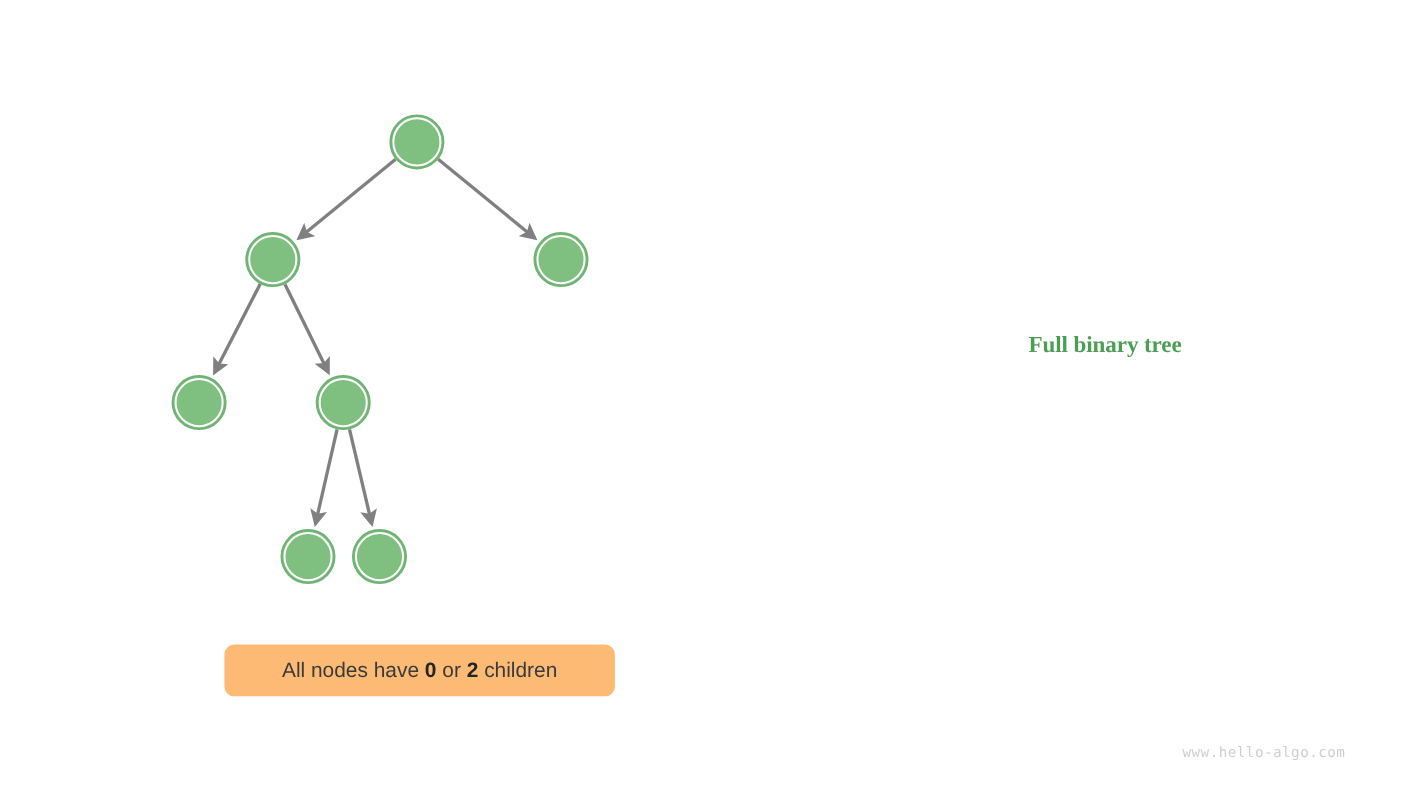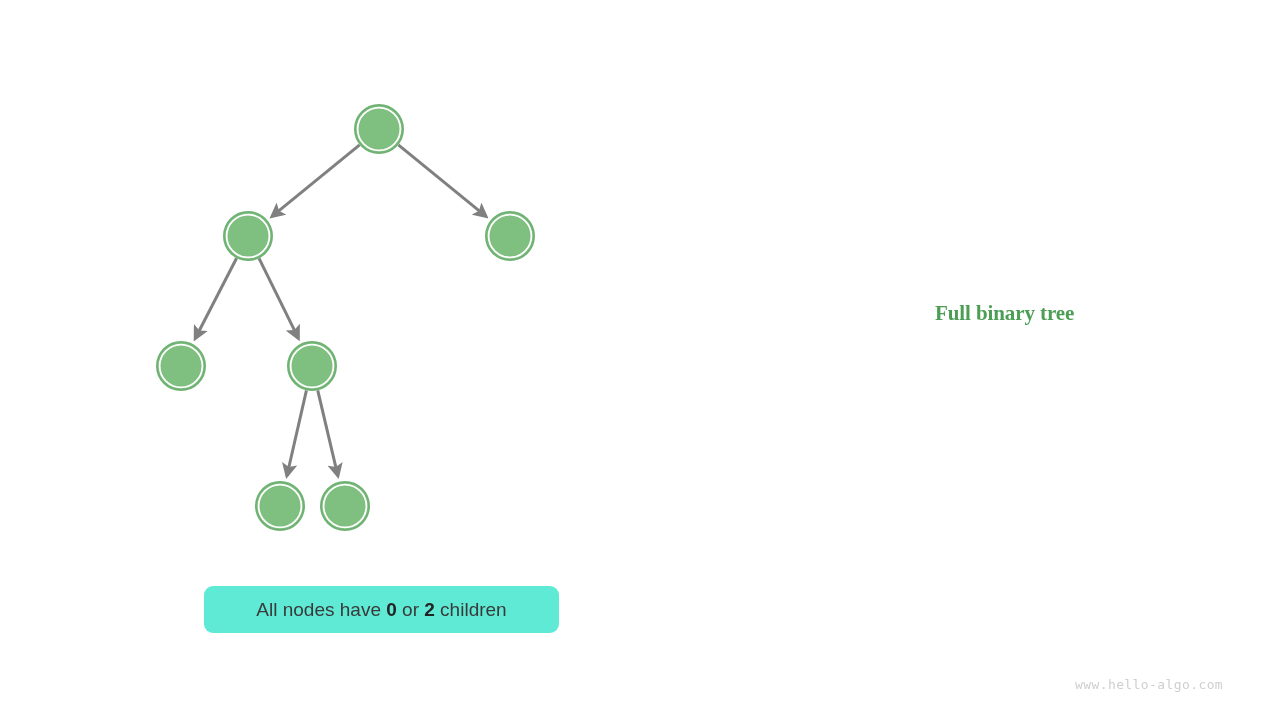--- a/index.html
+++ b/index.html
@@ -35,21 +35,21 @@
     white-space: nowrap;
     margin-left: 21px;
   }
 
   .caption-box {
     position: absolute;
     left: 204px;
     top: 586px;
     width: 355px;
     height: 47px;
-    background: #5eead4;
+    background: #fdba74;
     border-radius: 9px;
     display: flex;
     align-items: center;
     justify-content: center;
   }
   .caption-text {
     font-family: "Liberation Sans", sans-serif;
     font-size: 19px;
     color: #3a3a3a;
     white-space: nowrap;

